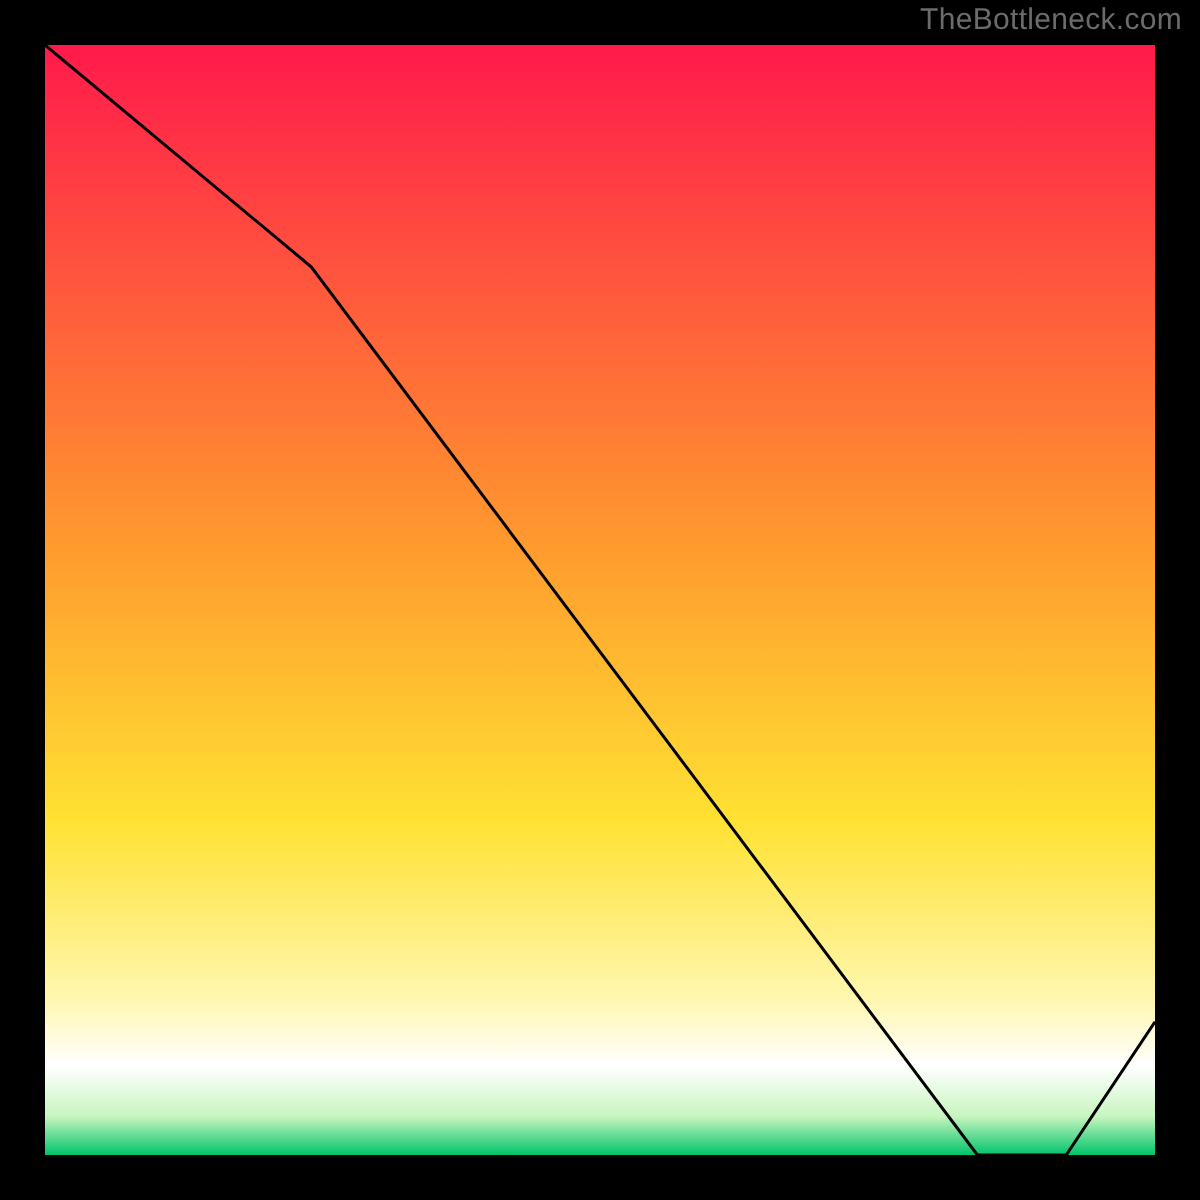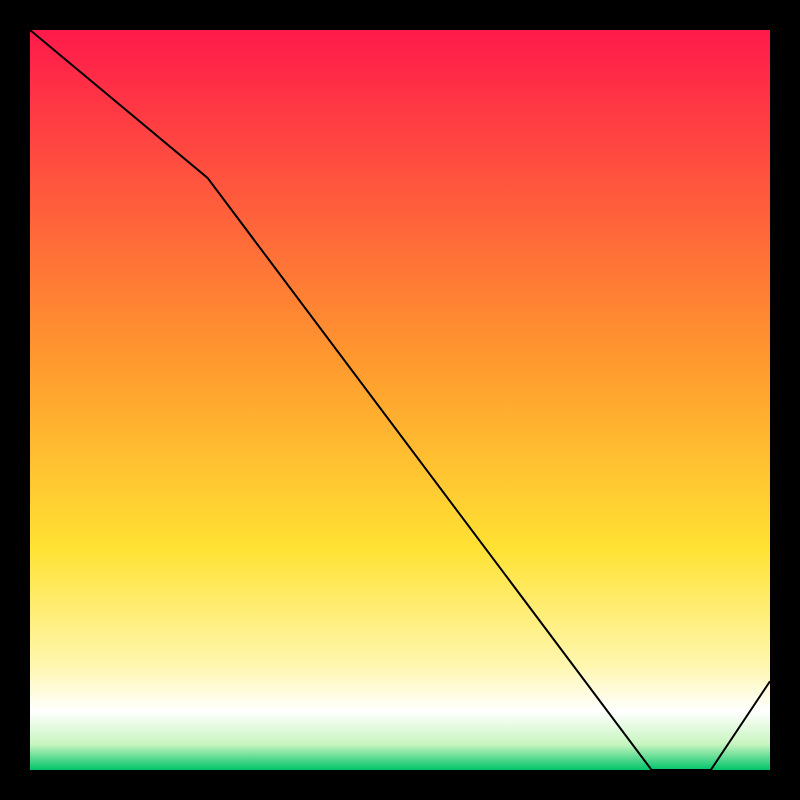--- a/index.html
+++ b/index.html
@@ -28,20 +28,21 @@
     font-weight: 700;
     color: #ff2a2a;
     letter-spacing: 0.5px;
     white-space: nowrap;
   }
 </style>
 </head>
 <body>
 <div class="wrap">
 
+  <div class="attribution">TheBottleneck.com</div>
 
   <svg class="plot" viewBox="0 0 740 740" preserveAspectRatio="none">
     <defs>
       <linearGradient id="bg" x1="0" y1="0" x2="0" y2="1">
 
       <stop offset="0%" stop-color="#ff1a4b"></stop>
           <stop offset="45%" stop-color="#ff9a2e"></stop>
           <stop offset="70%" stop-color="#ffe233"></stop>
           <stop offset="86%" stop-color="#fff7b0"></stop>
           <stop offset="92%" stop-color="#ffffff"></stop>

